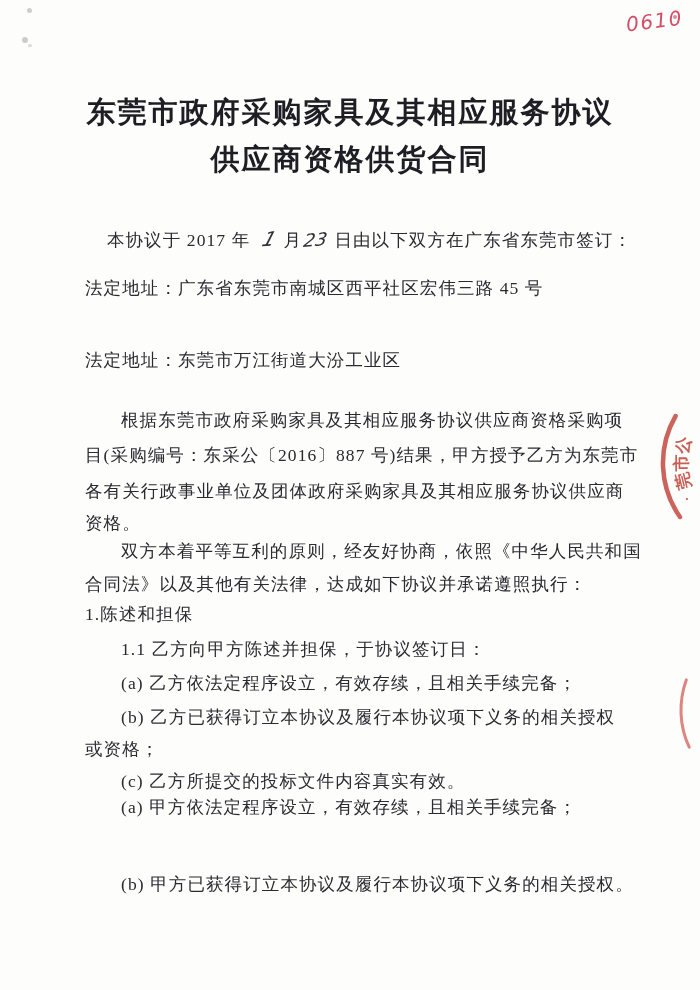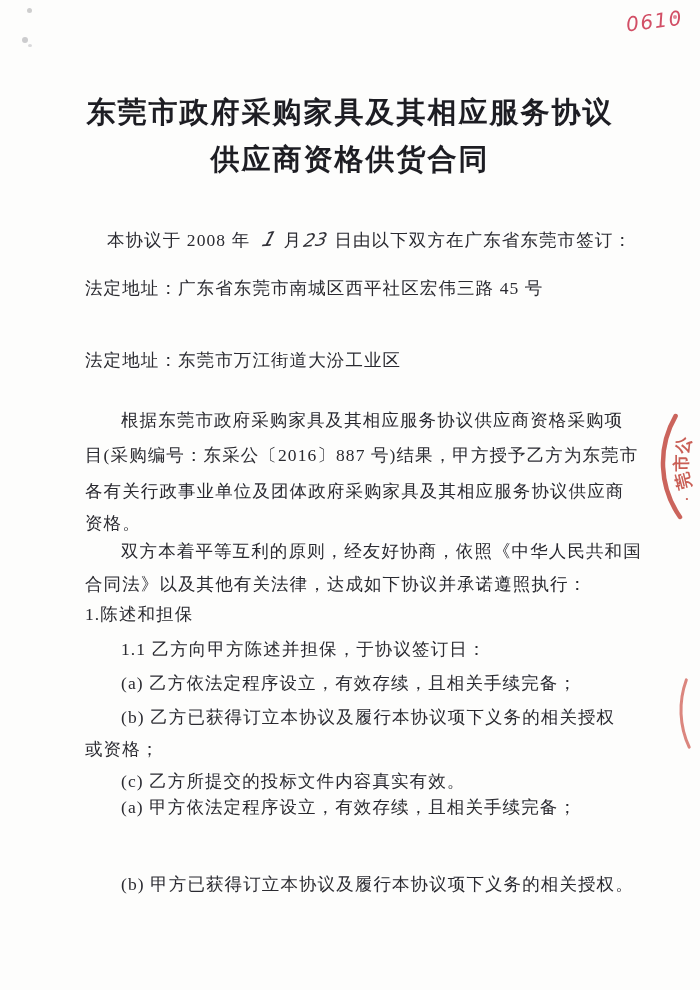--- a/index.html
+++ b/index.html
@@ -70,21 +70,21 @@
 
   <div class="speck" id="sp1"></div>
   <div class="speck" id="sp2"></div>
   <div class="speck" id="sp3"></div>
   <div class="speck" id="sp4"></div>
 
   <div class="title-line" id="title1">东莞市政府采购家具及其相应服务协议</div>
   <div class="title-line" id="title2">供应商资格供货合同</div>
 
   <div class="ln" id="l0">
-    <span>本协议于 2008 年  </span><span class="hand">1</span><span> 月</span><span class="hand hand-day">23</span><span> 日由以下双方在广东省东莞市签订：</span>
+    <span>本协议于 2017 年  </span><span class="hand">1</span><span> 月</span><span class="hand hand-day">23</span><span> 日由以下双方在广东省东莞市签订：</span>
   </div>
 
   <div class="ln" id="l2">法定地址：广东省东莞市南城区西平社区宏伟三路 45 号</div>
   <div class="ln ind" id="l5">根据东莞市政府采购家具及其相应服务协议供应商资格采购项</div>
 
   <div class="ln" id="l4">法定地址：东莞市万江街道大汾工业区</div>
   <div class="ln" id="l6">目(采购编号：东采公〔2016〕887 号)结果，甲方授予乙方为东莞市</div>
   <div class="ln" id="l7">各有关行政事业单位及团体政府采购家具及其相应服务协议供应商</div>
   <div class="ln" id="l8">资格。</div>
   <div class="ln ind" id="l9">双方本着平等互利的原则，经友好协商，依照《中华人民共和国</div>

